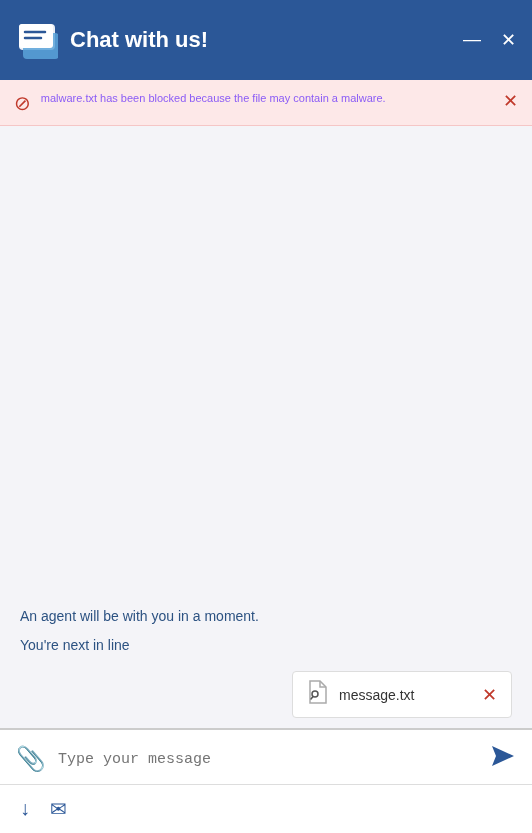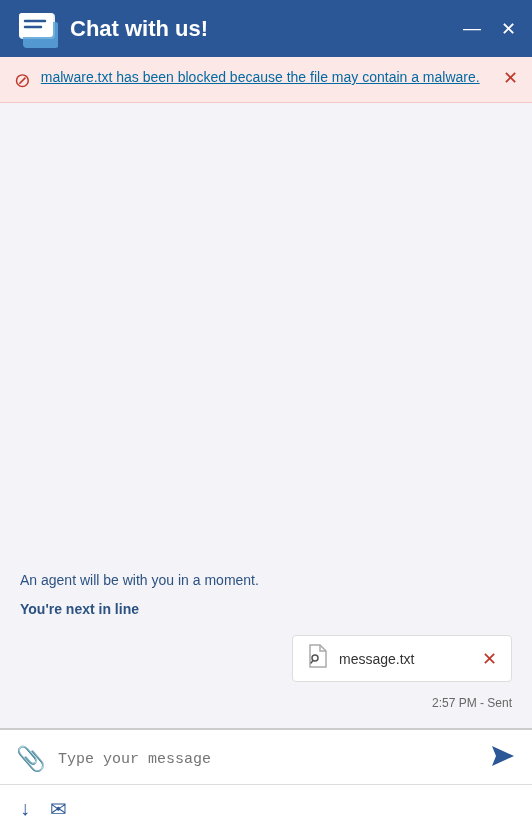--- a/index.html
+++ b/index.html
@@ -12,21 +12,21 @@
       flex-direction: column;
     }
 
     
     .title-bar {
       background: #2b5797;
       color: white;
       display: flex;
       align-items: center;
       padding: 0 16px;
-      height: 57px;
+      height: 80px;
       flex-shrink: 0;
     }
     .title-bar-icon {
       width: 42px;
       height: 42px;
       margin-right: 12px;
       flex-shrink: 0;
     }
     .title-bar-text {
       flex: 1;
@@ -55,24 +55,23 @@
       flex-shrink: 0;
     }
     .warning-icon {
       color: #c0392b;
       font-size: 20px;
       margin-top: 1px;
       flex-shrink: 0;
     }
     .warning-text {
       flex: 1;
-      font-size: 14px;
-      color: #0369a1;
+      font-size: 11px;
+      color: #8b5cf6;
       line-height: 1.5;
-      text-decoration: underline;
     }
     .warning-close {
       color: #c0392b;
       font-size: 18px;
       cursor: pointer;
       flex-shrink: 0;
     }
 
     
     .chat-area {
@@ -94,21 +93,20 @@
     .agent-message {
       font-size: 14px;
       color: #2c5282;
       line-height: 1.5;
     }
 
     .you-next {
       font-size: 14px;
       color: #2c5282;
       margin-top: 2px;
-      font-weight: bold;
     }
 
     
     .attachment-row {
       display: flex;
       justify-content: flex-end;
       margin-top: 10px;
     }
     .attachment-bubble {
       background: white;
@@ -233,23 +231,20 @@
             <path d="M13 1v6h6" fill="none" stroke="#aaa" stroke-width="1.5"></path>
             <circle cx="8" cy="14" r="3" fill="none" stroke="#555" stroke-width="1.5"></circle>
             <path d="M6 16.5l-2 2.5" stroke="#555" stroke-width="1.5" stroke-linecap="round"></path>
           </svg>
         </span>
         <span class="attachment-filename">message.txt</span>
         <span class="attachment-remove">✕</span>
       </div>
     </div>
 
-    <div class="timestamp-row">
-      <span class="timestamp-text">2:57 PM - Sent</span>
-    </div>
   </div>
 </div>
 
 <div class="input-area">
   <span class="attach-icon">📎</span>
   <input class="message-input" type="text" placeholder="Type your message" style="">
   <span class="send-icon">
     <svg width="26" height="24" viewBox="0 0 26 24" xmlns="http://www.w3.org/2000/svg">
       <polygon points="2,2 24,12 2,22 6,12" fill="#2b5797"></polygon>
     </svg>

